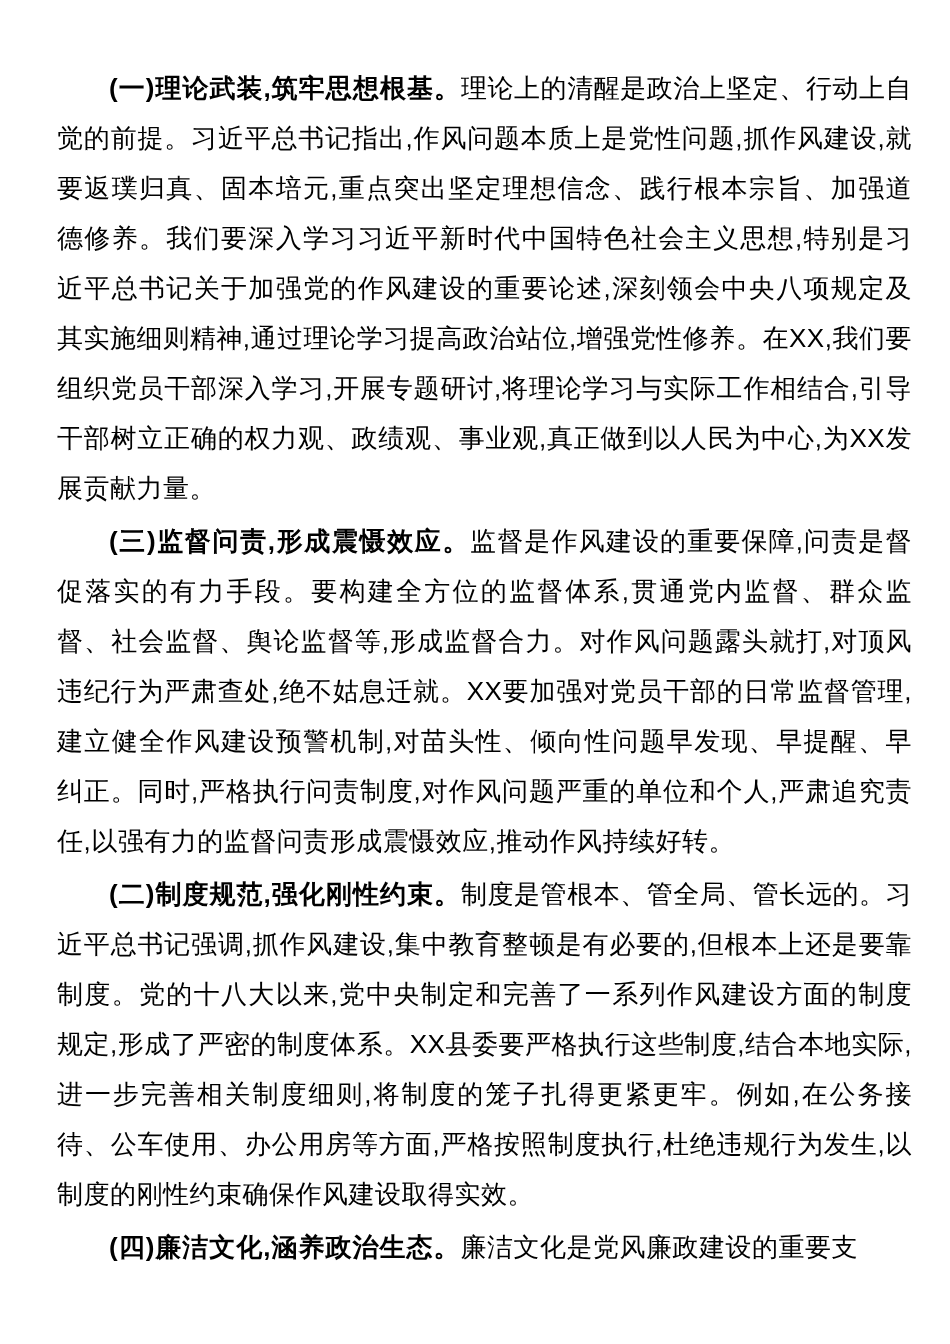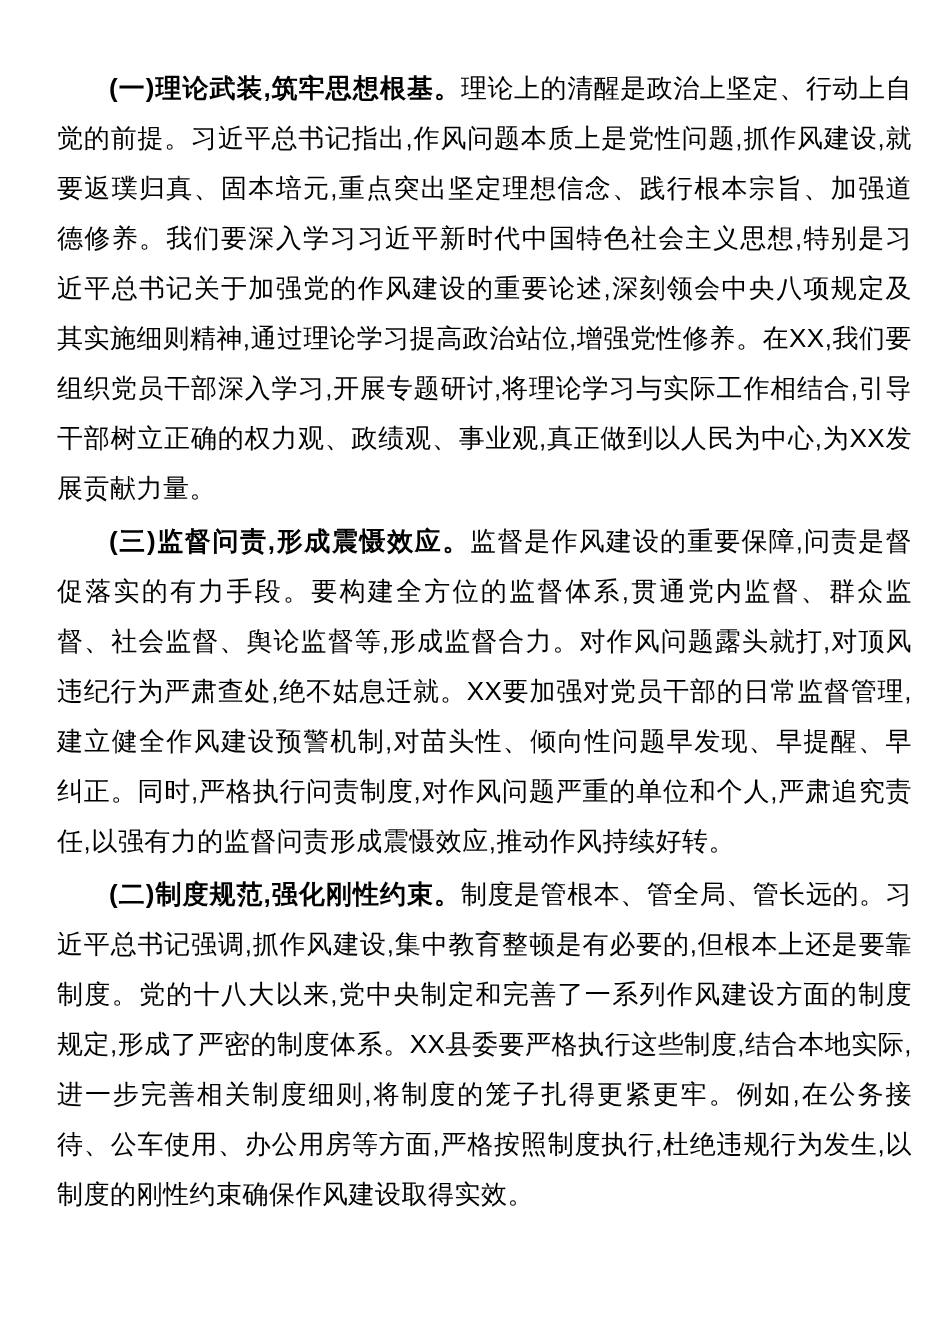--- a/index.html
+++ b/index.html
@@ -48,14 +48,17 @@
   </p>
 
   <p class="doc-paragraph">
     <span class="para-heading">(三)监督问责,形成震慑效应。</span><span class="para-body">监督是作风建设的重要保障,问责是督促落实的有力手段。要构建全方位的监督体系,贯通党内监督、群众监督、社会监督、舆论监督等,形成监督合力。对作风问题露头就打,对顶风违纪行为严肃查处,绝不姑息迁就。XX要加强对党员干部的日常监督管理,建立健全作风建设预警机制,对苗头性、倾向性问题早发现、早提醒、早纠正。同时,严格执行问责制度,对作风问题严重的单位和个人,严肃追究责任,以强有力的监督问责形成震慑效应,推动作风持续好转。</span>
   </p>
 
   <p class="doc-paragraph">
     <span class="para-heading">(二)制度规范,强化刚性约束。</span><span class="para-body">制度是管根本、管全局、管长远的。习近平总书记强调,抓作风建设,集中教育整顿是有必要的,但根本上还是要靠制度。党的十八大以来,党中央制定和完善了一系列作风建设方面的制度规定,形成了严密的制度体系。XX县委要严格执行这些制度,结合本地实际,进一步完善相关制度细则,将制度的笼子扎得更紧更牢。例如,在公务接待、公车使用、办公用房等方面,严格按照制度执行,杜绝违规行为发生,以制度的刚性约束确保作风建设取得实效。</span>
   </p>
 
+  <p class="doc-paragraph">
+    <span class="para-heading">(四)廉洁文化,涵养政治生态。</span><span class="para-body">廉洁文化是党风廉政建设的重要支</span>
+  </p>
 
 </div>
 
 </body></html>

